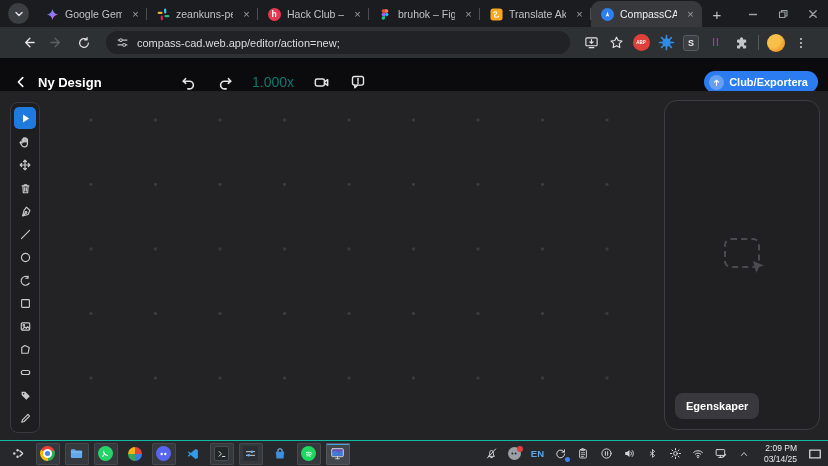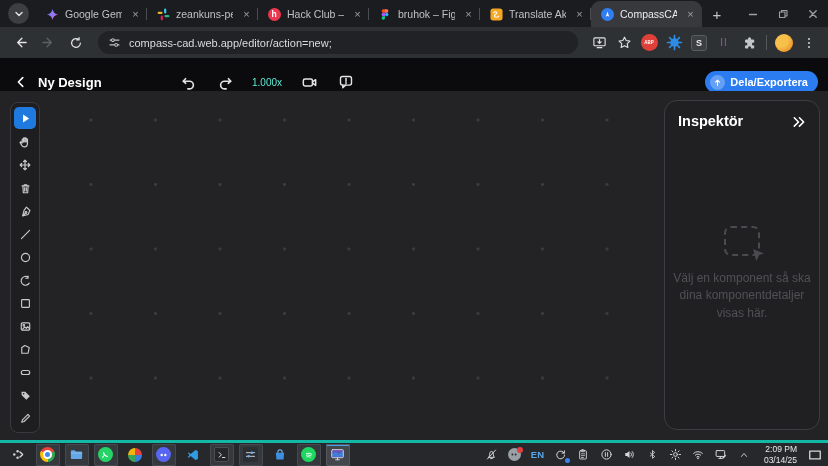--- a/index.html
+++ b/index.html
@@ -16,35 +16,35 @@
   .tab.active{background:#38393d;border-radius:9px 9px 0 0;color:#e8eaed}
   .tab .title{flex:1;white-space:nowrap;overflow:hidden}
   .tab .close{color:#9aa0a6;font-size:11px;width:15px;height:15px;line-height:14px;text-align:center;border-radius:50%;flex:0 0 auto}
   .fav{width:14px;height:14px;flex:0 0 auto;display:flex;align-items:center;justify-content:center}
   .fav .disc{width:13px;height:13px;border-radius:50%;display:flex;align-items:center;justify-content:center;font-weight:bold;color:#fff}
   #newtab{width:24px;height:24px;margin:0 0 1px 3px;color:#c2c5c9;font-size:15px;display:flex;align-items:center;justify-content:center;flex:0 0 auto}
   #wincontrols{margin-left:auto;display:flex;align-self:center;gap:0}
   #wincontrols .wc{width:30px;height:24px;display:flex;align-items:center;justify-content:center}
 
   
-  #btoolbar{position:absolute;top:27px;left:0;right:0;height:31px;background:#2e3134;display:flex;align-items:center;padding:0 8px;gap:4px}
+  #btoolbar{position:absolute;top:27px;left:0;right:0;height:31px;background:#2e3134;display:flex;align-items:center;padding:0 16px;gap:4px}
   .nav{width:24px;height:24px;display:flex;align-items:center;justify-content:center;border-radius:50%}
   #omnibox{flex:1;height:23px;background:#202225;border-radius:12px;display:flex;align-items:center;padding:0 10px;gap:8px;margin:0 6px;max-width:500px}
   #omnibox .url{color:#dadce0;font-size:11px;white-space:nowrap;overflow:hidden}
   #rightnav{display:flex;align-items:center;gap:3px;margin-left:auto}
   .ext{width:22px;height:22px;display:flex;align-items:center;justify-content:center}
   .vsep{width:1px;height:15px;background:#55585c;margin:0 3px}
 
   
   #appheader{position:absolute;top:58px;left:0;right:0;height:48px;background:#0b0b0d;display:flex;align-items:center;padding:4px 10px}
   #backbtn{width:22px;height:22px;display:flex;align-items:center;justify-content:center;margin-right:6px}
   #doc-title{color:#fff;font-size:13px;font-weight:bold}
   #headcenter{position:absolute;left:178px;display:flex;align-items:center;gap:17px}
   .hicon{width:20px;height:20px;display:flex;align-items:center;justify-content:center}
-  #zoomlevel{color:#5eead4;font-size:10px}
+  #zoomlevel{color:#0f766e;font-size:14px}
   #sharebtn{margin-left:auto;height:22px;background:#2b7cf0;border-radius:12px;display:flex;align-items:center;gap:5px;padding:0 10px 0 5px;color:#fff;font-size:11px;font-weight:bold}
   #sharebtn .bubble{width:15px;height:15px;border-radius:50%;background:rgba(255,255,255,.28);display:flex;align-items:center;justify-content:center}
 
   
   #canvas{position:absolute;top:91px;left:0;right:0;bottom:26px;background-color:#232325;background-image:radial-gradient(circle,#3e3e41 1.1px,transparent 1.7px);background-size:64.5px 64.5px;background-position:-5.75px -3.25px}
 
   
   #palette{position:absolute;top:102px;left:10px;width:30px;background:#1e1e21;border:1px solid #3a3a3e;border-radius:8px;padding:4px 0;display:flex;flex-direction:column;align-items:center;gap:3px}
   .tool{width:22px;height:20px;display:flex;align-items:center;justify-content:center;border-radius:5px}
   .tool.active{background:#1f7ae0;height:22px}
@@ -56,21 +56,21 @@
   #insp-empty{flex:1;display:flex;flex-direction:column;align-items:center;justify-content:center;gap:14px}
   #emptyicon{position:relative;width:36px;height:30px}
   #emptyicon .dash{position:absolute;inset:0;border:2.5px dashed #4b4b4f;border-radius:7px}
   #emptyicon svg{position:absolute;right:-7px;bottom:-7px}
   #insp-empty .msg{color:#515155;font-size:12px;line-height:1.45;text-align:center;width:140px}
   #insp-tabs{display:flex;align-items:center;gap:6px}
   .insp-tab{font-size:11px;color:#e3e3e5;padding:7px 11px;border-radius:8px}
   .insp-tab.active{background:#39393d;font-weight:bold;color:#fff}
 
   
-  #taskbar{position:absolute;left:0;right:0;bottom:0;height:26px;background:#26282b;display:flex;align-items:center;padding:0 4px;border-top:3px solid #14b8a6}
+  #taskbar{position:absolute;left:0;right:0;bottom:0;height:26px;background:#26282b;display:flex;align-items:center;padding:0 4px;border-top:1px solid #14b8a6}
   .tb{width:24px;height:22px;display:flex;align-items:center;justify-content:center;border-radius:2px;margin:0 2.5px;flex:0 0 auto}
   .tb.open{background:#35383c;box-shadow:inset 0 0 0 1px #46494e}
   .tb.activewin{background:#43474c;box-shadow:inset 0 0 0 1px #54585e,inset 0 2px 0 #4aa3e8}
   .cir{border-radius:50%}
   #tray{margin-left:auto;display:flex;align-items:center;gap:4px}
   .ti{width:19px;height:20px;display:flex;align-items:center;justify-content:center;position:relative}
   .tstk{stroke:#d7d8da;fill:none;stroke-width:1.2;stroke-linecap:round;stroke-linejoin:round}
   #lang{color:#5aa7e8;font-size:9.5px;font-weight:bold}
   #clock{text-align:right;color:#e9e9ea;font-size:8.5px;line-height:1.2;margin:0 4px 0 6px}
   .badge{position:absolute;top:2px;right:1px;width:6px;height:6px;border-radius:50%;background:#e23e3e}
@@ -303,21 +303,21 @@
           </svg>
         </span>
     </div>
 
     <div id="sharebtn">
       <span class="bubble">
           <svg width="9" height="9" viewBox="0 0 16 16">
             <path d="M8 13V4M4.5 7.5L8 4l3.5 3.5" class="stk" style="stroke:#fff;stroke-width:2"></path>
           </svg>
         </span>
-      <span>Dela/Exportera</span>
+      <span>Club/Exportera</span>
     </div>
   </div>
 
   <div id="canvas"></div>
 
   <div id="palette">
     <span class="tool active">
         <svg width="13" height="13" viewBox="0 0 16 16">
           <path d="M5 3l7.5 5L5 13z" fill="#fff"></path>
         </svg>
@@ -387,38 +387,30 @@
         </svg>
       </span>
     <span class="tool">
         <svg width="13" height="13" viewBox="0 0 16 16">
           <path class="stk" d="M3.4 12.6l.9-2.9 6.7-6.7 2 2-6.7 6.7z"></path>
         </svg>
       </span>
   </div>
 
   <div id="inspector">
-    <div id="insp-head">
-      <span id="insp-title">Inspektör</span>
-      <span>
-          <svg width="15" height="15" viewBox="0 0 16 16">
-            <path d="M3.5 4L8 8.5 3.5 13M9 4l4.5 4.5L9 13" class="stk" style="stroke:#fff;stroke-width:1.7"></path>
-          </svg>
-        </span>
-    </div>
     <div id="insp-empty">
       <div id="emptyicon">
         <span class="dash"></span>
         <svg width="16" height="16" viewBox="0 0 16 16">
             <path d="M2 2l11 4.4-4.8 1.5L5.3 14z" fill="#4b4b4f"></path>
           </svg>
       </div>
-      <div class="msg">Välj en komponent så ska dina komponentdetaljer visas här.</div>
     </div>
     <div id="insp-tabs">
+      <span class="insp-tab active">Egenskaper</span>
     </div>
   </div>
 
   <div id="taskbar">
     <span class="tb">
         <svg width="15" height="15" viewBox="0 0 16 16">
           <circle cx="3.5" cy="8" r="1.3" fill="#cfd2d5"></circle>
           <circle cx="7" cy="4.5" r="1.3" fill="#cfd2d5"></circle>
           <circle cx="7" cy="11.5" r="1.3" fill="#cfd2d5"></circle>
           <path d="M9.6 5.3L12.4 8l-2.8 2.7" class="tstk" style="stroke-width:1.6"></path>

